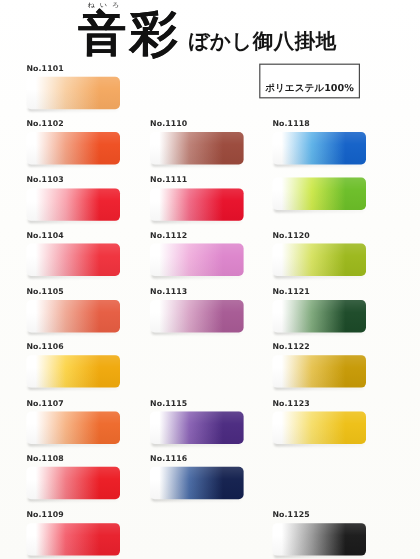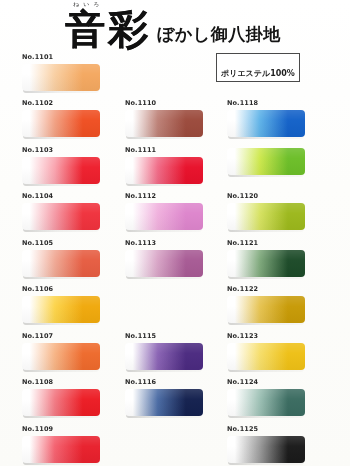--- a/index.html
+++ b/index.html
@@ -322,28 +322,20 @@
         </div>
       </div>
       <div class="cell" style="left: 227px; top: 332px;">
         <div class="cell-label">No.1123</div>
         <div class="swatch-wrap">
           <div class="swatch-shadow"></div>
           <div class="swatch" style="background: linear-gradient(90deg, rgb(255, 255, 255) 0%, rgb(255, 255, 255) 10%, rgb(246, 222, 106) 42%, rgb(238, 192, 22) 78%, rgb(238, 192, 22) 100%);"></div>
           <div class="swatch-sheen"></div>
         </div>
       </div>
-      <div class="cell" style="left: 227px; top: 378px;">
-        <div class="cell-label">No.1124</div>
-        <div class="swatch-wrap">
-          <div class="swatch-shadow"></div>
-          <div class="swatch" style="background: linear-gradient(90deg, rgb(255, 255, 255) 0%, rgb(255, 255, 255) 10%, rgb(156, 192, 180) 42%, rgb(58, 107, 96) 78%, rgb(58, 107, 96) 100%);"></div>
-          <div class="swatch-sheen"></div>
-        </div>
-      </div>
       <div class="cell" style="left: 227px; top: 425px;">
         <div class="cell-label">No.1125</div>
         <div class="swatch-wrap">
           <div class="swatch-shadow"></div>
           <div class="swatch" style="background: linear-gradient(90deg, rgb(255, 255, 255) 0%, rgb(255, 255, 255) 10%, rgb(154, 154, 154) 42%, rgb(26, 26, 26) 78%, rgb(26, 26, 26) 100%);"></div>
           <div class="swatch-sheen"></div>
         </div>
       </div>
     </div>
 

